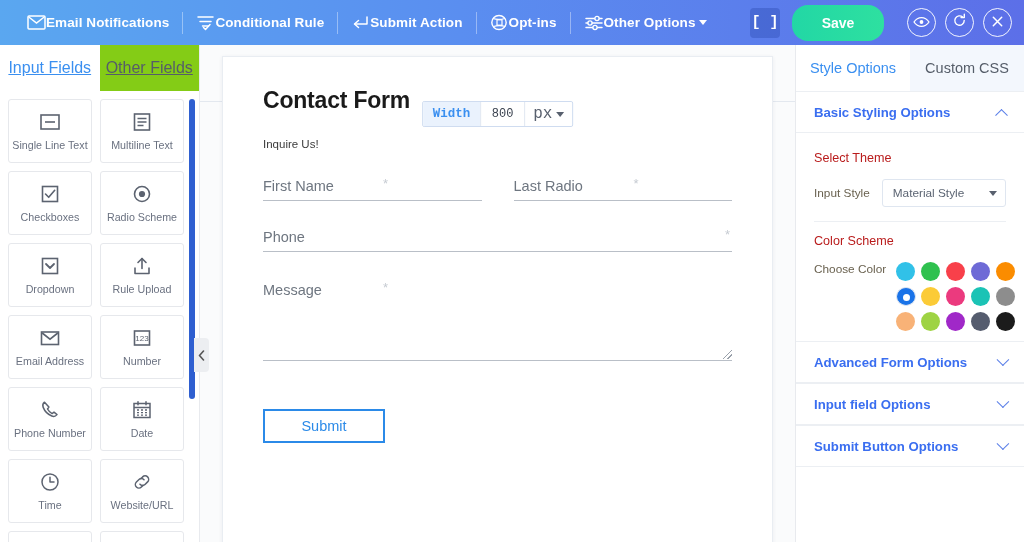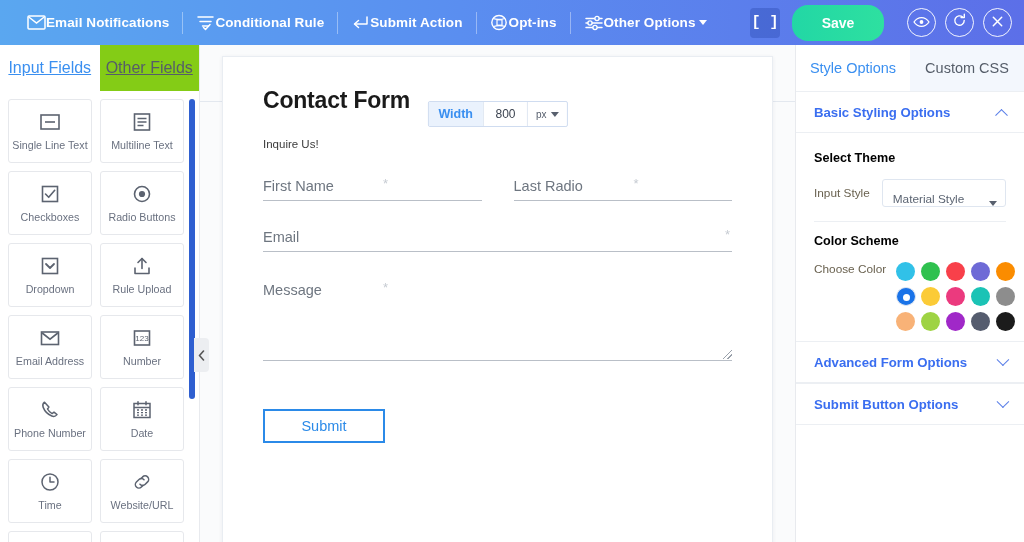--- a/index.html
+++ b/index.html
@@ -98,33 +98,34 @@
   
   .center { flex: 1 1 auto; background: #fafbfc; position: relative; min-width: 0; overflow: hidden; }
   .width-bar {
     position: absolute; top: 56px; left: 0; right: 0; height: 1px; background: #e3e8ef;
   }
   .width-ctl {
     position: absolute; top: 56px; left: 50%; transform: translateX(-50%);
     height: 26px; display: flex; align-items: stretch;
     border: 1px solid #cfdcf0; border-radius: 2px; background: #fff; overflow: hidden;
     z-index: 4;
+    font-family: Liberation Mono, monospace;
   }
   .wc-label {
     background: #eaf2fd; color: #3a8ff0; font-size: 12.5px; font-weight: bold;
     display: flex; align-items: center; padding: 0 10px; cursor: pointer;
   }
   .wc-value {
     width: 44px; font-size: 12px; color: #3b4350; text-align: center;
     display: flex; align-items: center; justify-content: center;
     border-left: 1px solid #e0e7f2; background: #fff;
   }
   .wc-unit {
     display: flex; align-items: center; gap: 4px; padding: 0 8px;
-    font-size: 10px; color: #58606e; border-left: 1px solid #e0e7f2; cursor: pointer;
+    font-size: 16px; color: #58606e; border-left: 1px solid #e0e7f2; cursor: pointer;
   }
   .caret-dark {
     width: 0; height: 0; border-left: 4px solid transparent; border-right: 4px solid transparent;
     border-top: 5px solid #58606e; display: inline-block;
   }
 
   .form-canvas {
     position: absolute; left: 22px; right: 22px; top: 11px; bottom: -40px;
     background: #ffffff; border: 1px solid #e9edf2;
     box-shadow: 0 1px 4px rgba(40,60,90,.07);
@@ -172,26 +173,26 @@
   .acc-head {
     height: 42px; display: flex; align-items: center; justify-content: space-between;
     padding: 0 18px; border-top: 1px solid #eceff3; border-bottom: 1px solid #eceff3;
     color: #3a6ef0; font-size: 13.2px; font-weight: bold; cursor: pointer;
     background: #fff;
   }
   .chev { width: 9px; height: 9px; border-right: 1.8px solid #5a7fe8; border-bottom: 1.8px solid #5a7fe8; }
   .chev.up { transform: rotate(-135deg) translate(-2px,-2px); }
   .chev.down { transform: rotate(45deg) translate(-1px,-3px); }
   .acc-body { padding: 14px 18px 10px 18px; }
-  .sec-title { font-size: 12.6px; font-weight: bold; color: #000000; margin: 4px 0 14px; }
+  .sec-title { font-size: 12.6px; font-weight: normal; color: #b91c1c; margin: 4px 0 14px; }
   .ctl-row { display: flex; align-items: center; gap: 12px; margin-bottom: 14px; }
   .ctl-label { font-size: 11.8px; color: #6a6250; flex: 0 0 auto; }
   .sel {
     flex: 1 1 auto; height: 28px; border: 1px solid #dfe6f0; border-radius: 3px;
-    background: #fff; display: flex; align-items: flex-end; justify-content: space-between;
+    background: #fff; display: flex; align-items: center; justify-content: space-between;
     padding: 0 8px 0 10px; font-size: 11.8px; color: #5b6472; cursor: pointer;
   }
   .divider { height: 1px; background: #eceff3; margin: 4px 0 12px; }
   .swatch-row { display: flex; align-items: flex-start; gap: 10px; }
   .swatch-grid { display: grid; grid-template-columns: repeat(5, 19px); gap: 6px 6px; }
   .sw { width: 19px; height: 19px; border-radius: 50%; cursor: pointer; position: relative; }
   .sw.sel::after {
     content: ""; position: absolute; left: 6px; top: 6px; width: 7px; height: 7px;
     background: #fff; border-radius: 50%;
   }
@@ -331,21 +332,21 @@
           <span class="ft-label">Checkboxes</span>
         </div>
 
         <div class="field-tile">
           <span class="ft-icon">
             <svg width="22" height="22" viewBox="0 0 22 22">
                 <circle cx="11" cy="11" r="7.5" fill="none" stroke="#5c6370" stroke-width="1.6"></circle>
                 <circle cx="11" cy="11" r="3.1" fill="#5c6370"></circle>
               </svg>
           </span>
-          <span class="ft-label">Radio Buttons</span>
+          <span class="ft-label">Radio Scheme</span>
         </div>
 
         <div class="field-tile">
           <span class="ft-icon">
             <svg width="22" height="22" viewBox="0 0 22 22">
                 <rect x="3.5" y="3.5" width="15" height="15" fill="none" stroke="#5c6370" stroke-width="1.6"></rect>
                 <path d="M7 9l4 4 4-4" stroke="#5c6370" stroke-width="1.8" fill="none" stroke-linecap="round" stroke-linejoin="round"></path>
               </svg>
           </span>
           <span class="ft-label">Dropdown</span>
@@ -452,21 +453,21 @@
             <div class="mfield">
               <span class="mstar star-left">*</span>
               <span class="mlabel">Last Radio</span>
               <div class="mline"></div>
             </div>
           </div>
 
           <div class="row">
             <div class="mfield">
               <span class="mstar star-right">*</span>
-              <span class="mlabel">Email</span>
+              <span class="mlabel">Phone</span>
               <div class="mline"></div>
             </div>
           </div>
 
           <div class="msg-area">
             <div class="mfield">
               <span class="mstar star-left">*</span>
               <span class="mlabel">Message</span>
               <div class="msg-box">
                 <div class="resize-grip"></div>
@@ -533,20 +534,24 @@
                 <div class="sw" style="background: rgb(27, 27, 27);"></div>
               </div>
           </div>
         </div>
 
         <div class="acc-head">
           <span>Advanced Form Options</span>
           <span class="chev down"></span>
         </div>
         <div class="acc-head">
+          <span>Input field Options</span>
+          <span class="chev down"></span>
+        </div>
+        <div class="acc-head">
           <span>Submit Button Options</span>
           <span class="chev down"></span>
         </div>
       </div>
     </div>
 
   </div>
 </div>
 
 </body></html>

